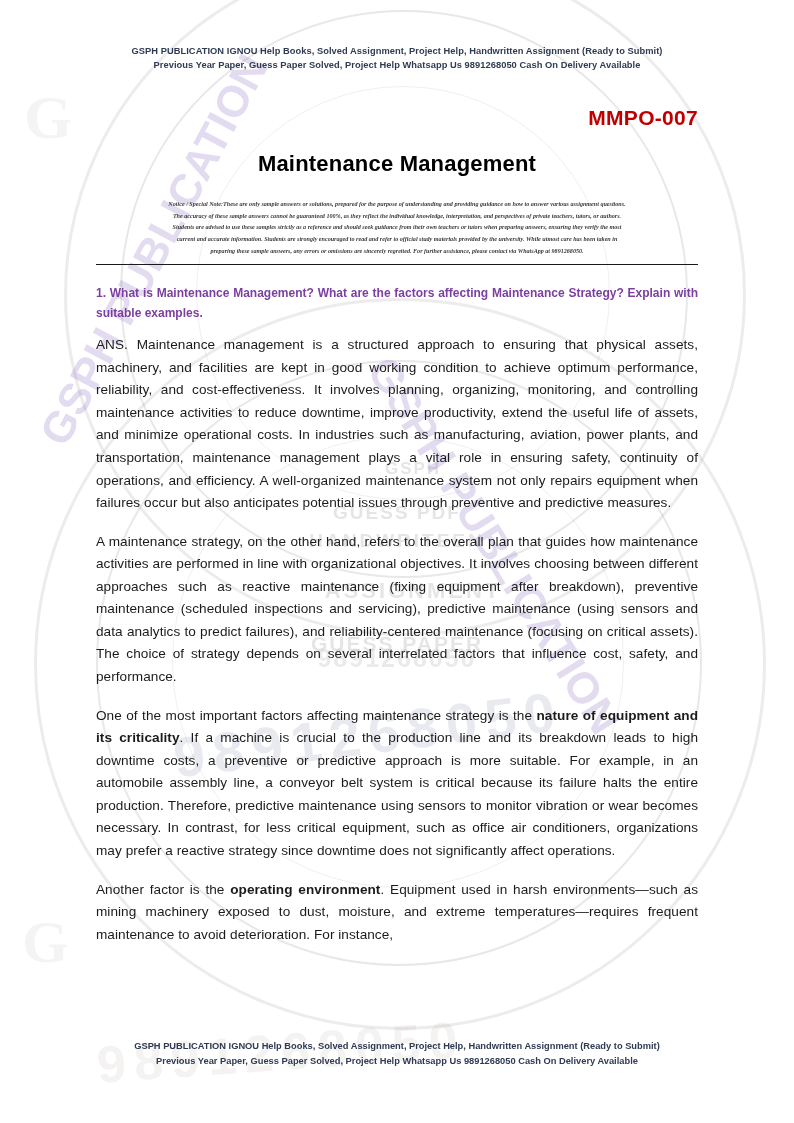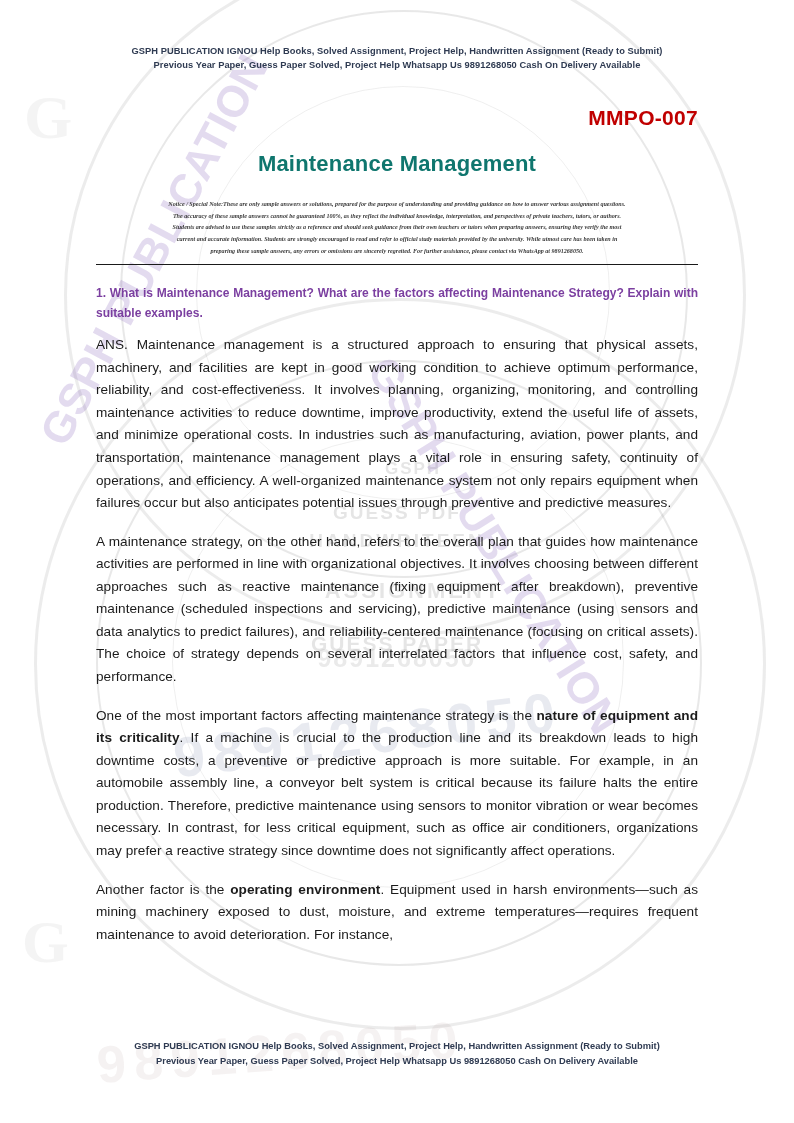--- a/index.html
+++ b/index.html
@@ -92,21 +92,21 @@
   .doc-code {
     text-align: right;
     color: #c00000;
     font-weight: bold;
     font-size: 21px;
     margin-top: 33px;
     letter-spacing: 0.3px;
   }
   .doc-title {
     text-align: center;
-    color: #0f766e;
+    color: #000000;
     font-weight: bold;
     font-size: 22px;
     margin-top: 21px;
     letter-spacing: 0.2px;
   }
 
   .notice {
     margin-top: 22px;
     font-family: "Liberation Serif", serif;
     font-style: italic;

